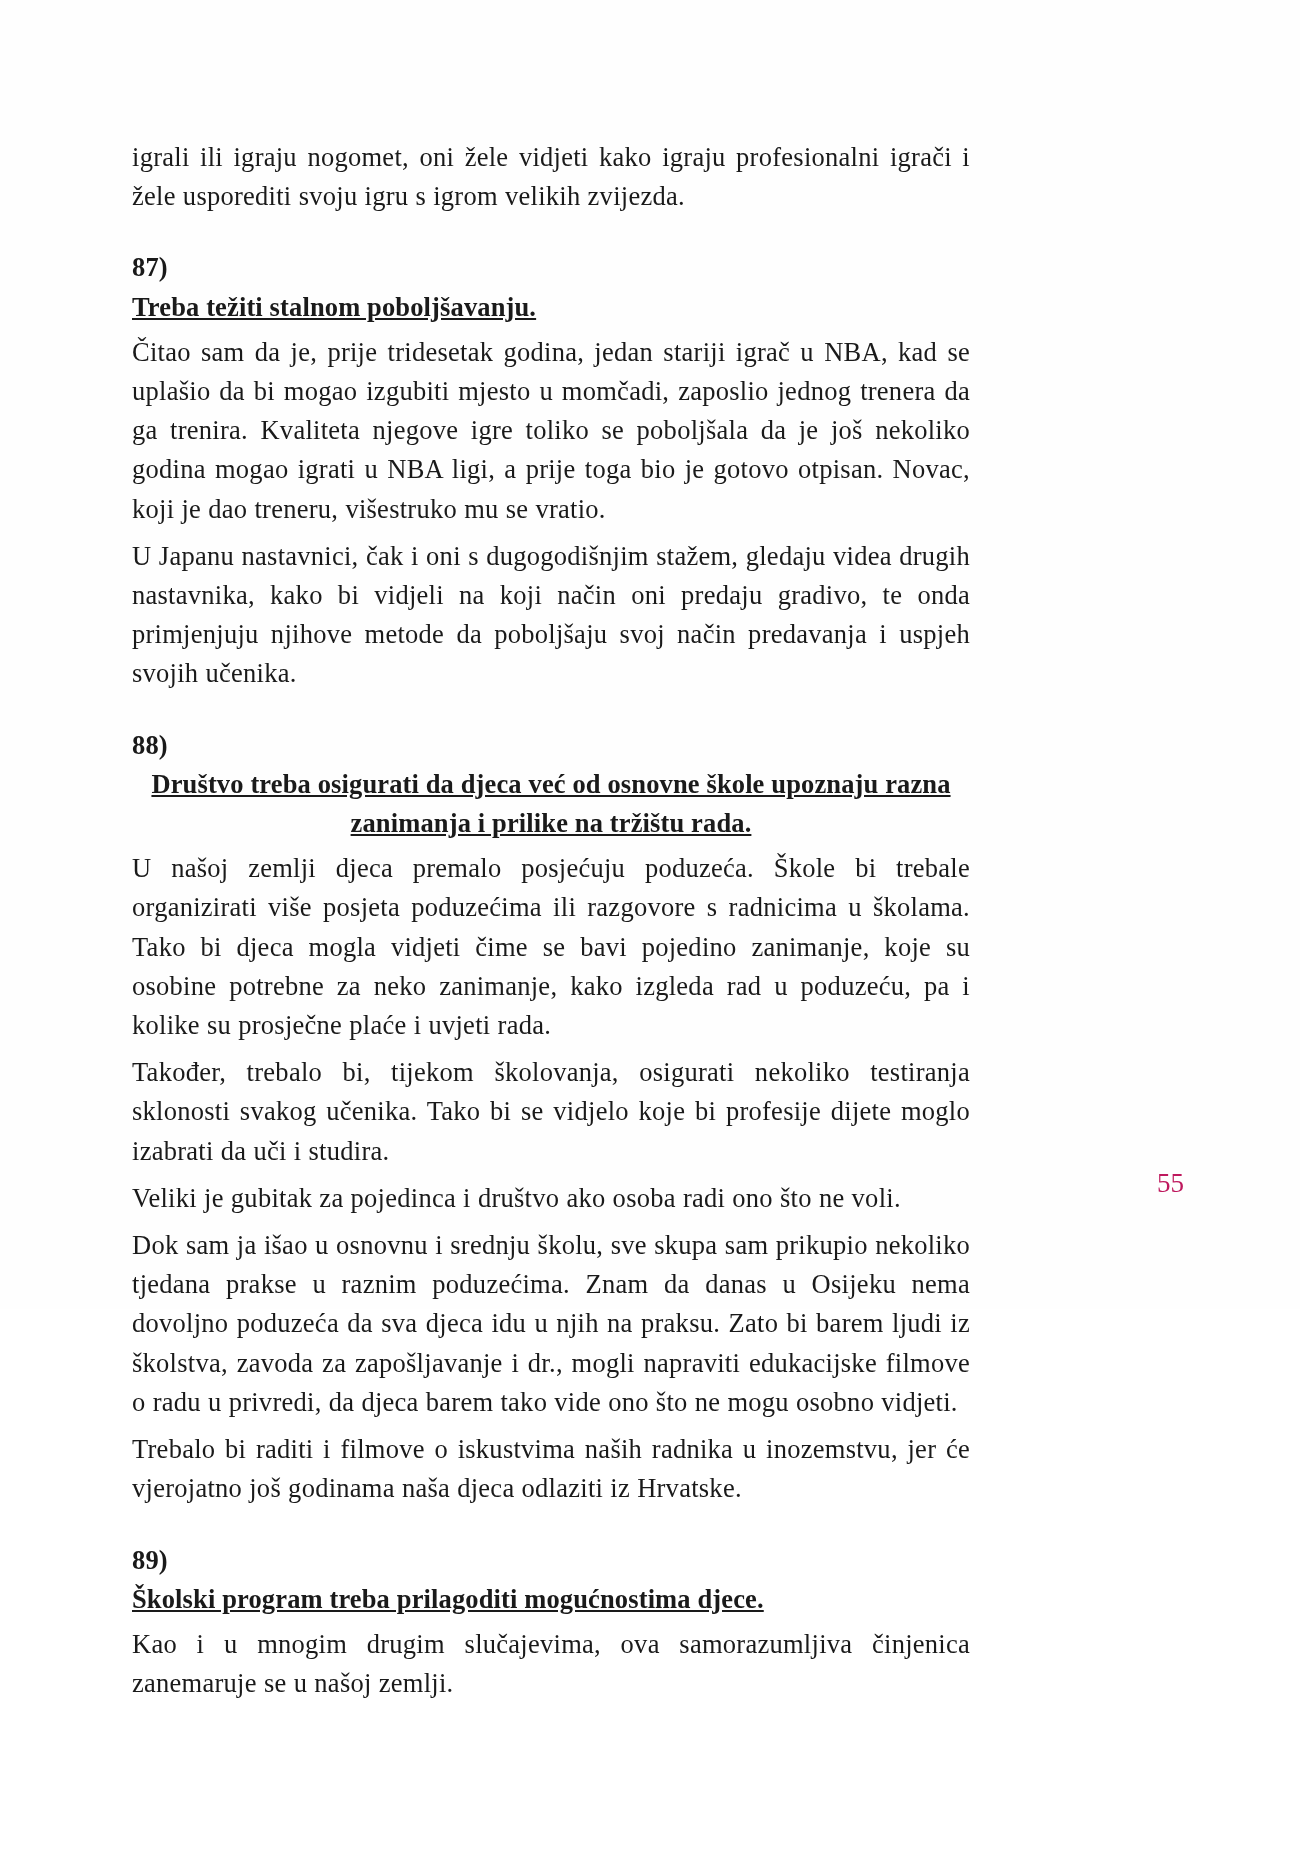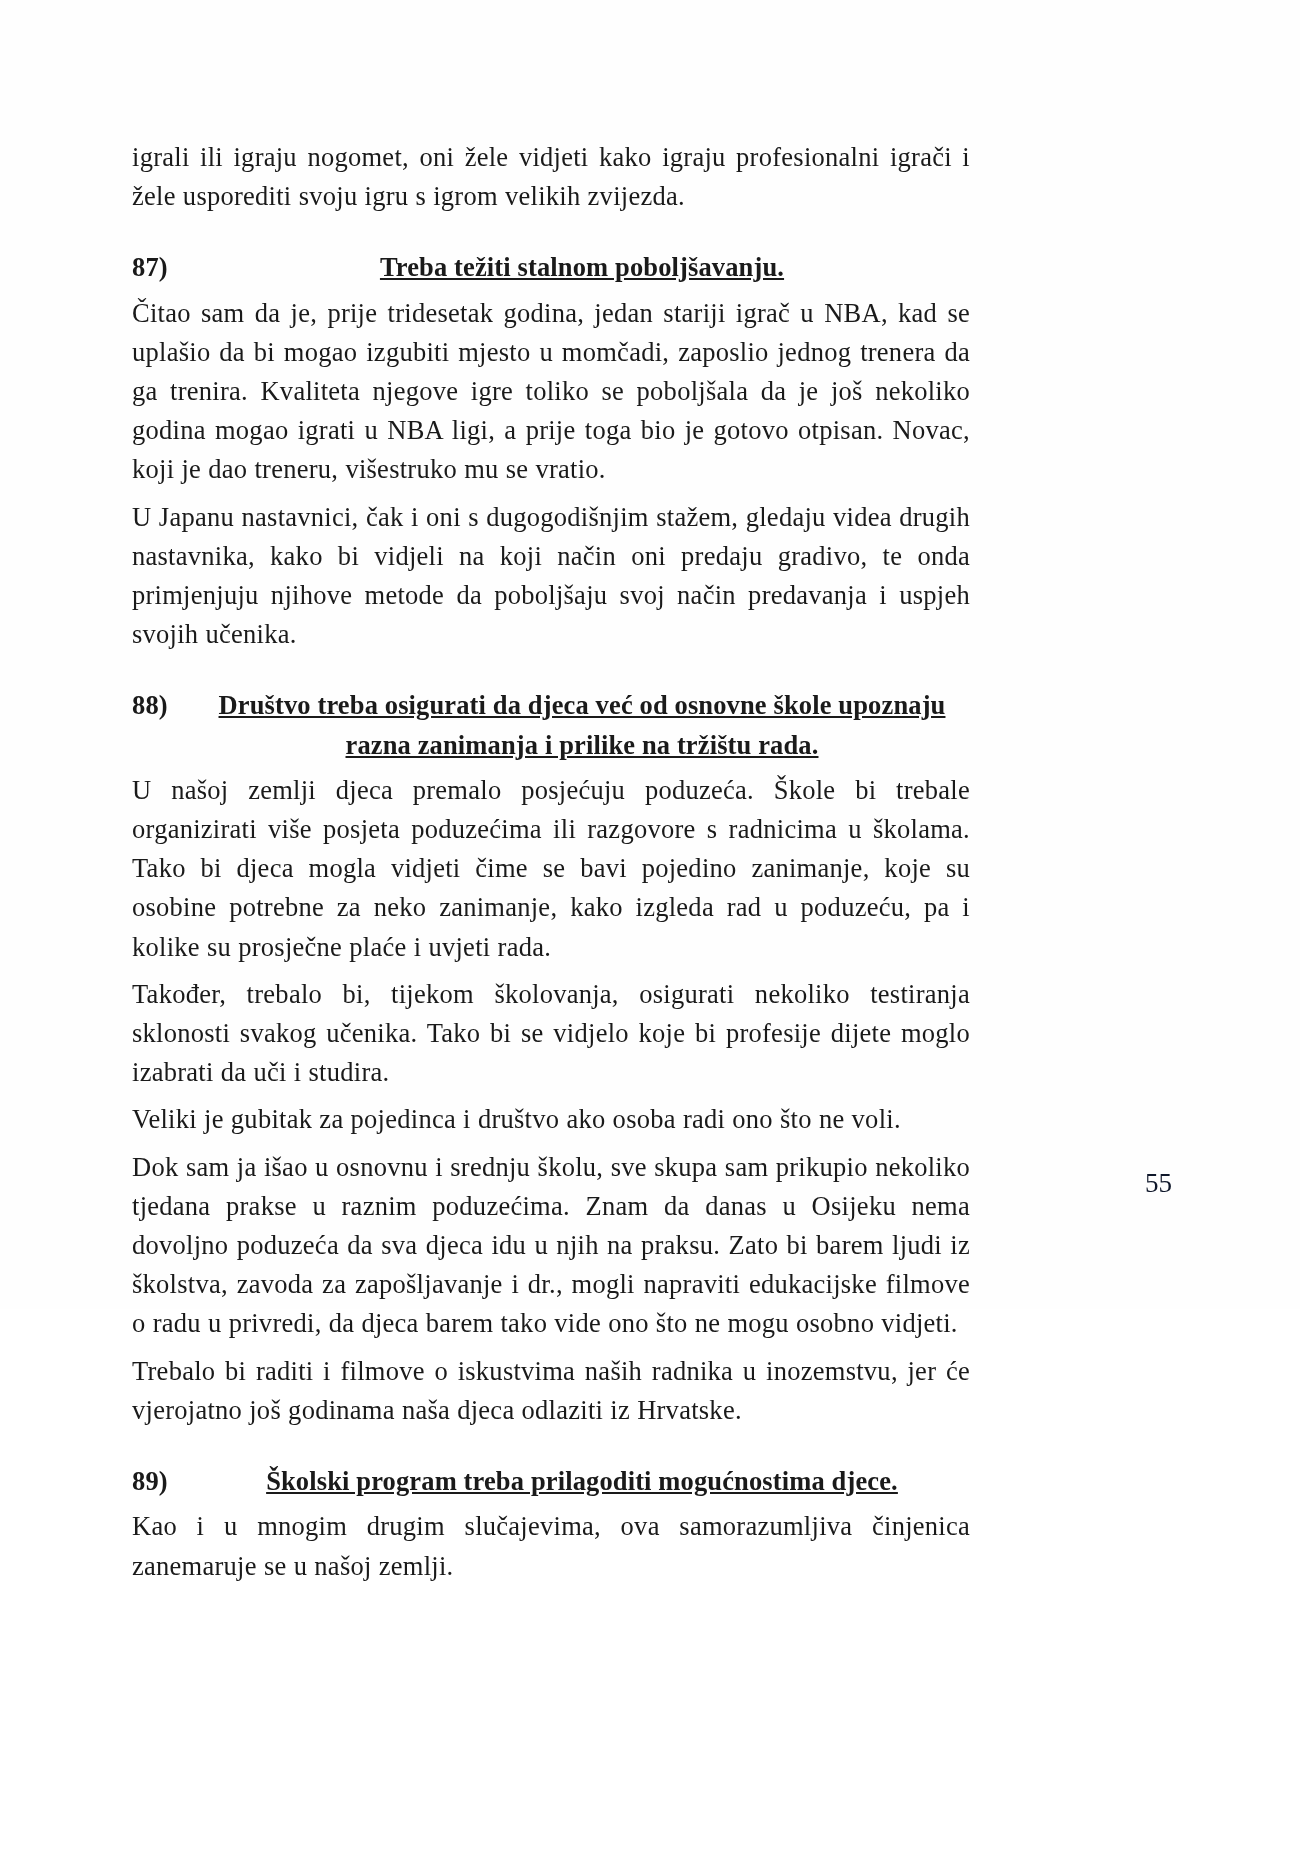--- a/index.html
+++ b/index.html
@@ -48,45 +48,46 @@
 
   
   .heading {
     display: flex;
     align-items: flex-start;
     font-weight: bold;
     font-size: 26.5px;
     line-height: 39.2px;
     margin: 32px 0 6px 0;
     letter-spacing: 0.005em;
+    flex-direction: column;
   }
   .heading-num {
     flex: 0 0 auto;
     width: 62px;
     font-weight: bold;
   }
   .heading-text {
     flex: 1 1 auto;
     font-weight: bold;
     text-align: center;
     text-decoration: underline;
   }
 
   .heading.tight-after + .para {
     margin-top: 0;
   }
 
   
   .folio {
     position: absolute;
-    right: 128px;
+    right: 116px;
     bottom: 112px;
     font-size: 27px;
     line-height: 1;
-    color: #0f172a;
+    color: #be185d;
     font-family: "Liberation Serif", "DejaVu Serif", serif;
   }
 </style>
 </head>
 <body>
 
 <div class="page">
   <div class="content" id="content-root">
       <p class="para">igrali ili igraju nogomet, oni žele vidjeti kako igraju profesionalni igrači i žele usporediti svoju igru s igrom velikih zvijezda.</p>
       <div class="heading tight-after">

